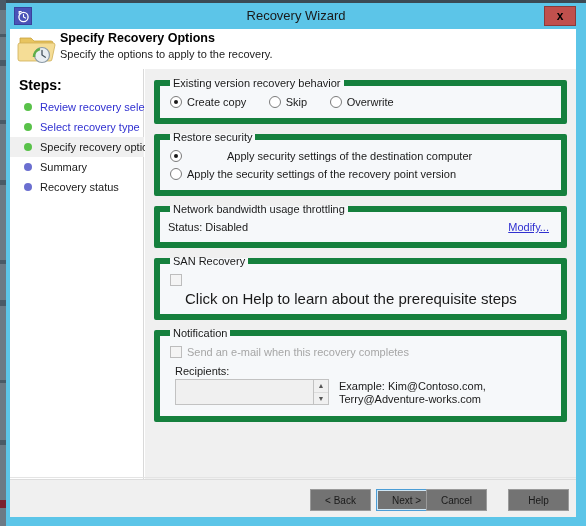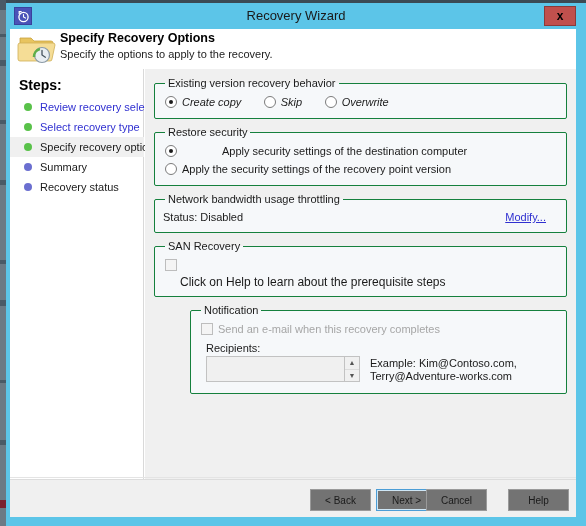--- a/index.html
+++ b/index.html
@@ -137,40 +137,40 @@
 
   
   #main {
     position: absolute; left: 135px; top: 0;
     width: 431px; height: 410px;
     background: #f0f0f0;
     padding: 8px 9px 0 9px;
   }
 
   fieldset.grp {
-    border: 1px solid #15803d;
+    border: 6px solid #15803d;
     border-radius: 2px;
     margin: 0 0 7px 0;
-    padding: 4px 16px 7px 8px;
+    padding: 4px 8px 7px 8px;
     background: #f6f8fa;
     position: relative;
   }
   fieldset.grp > legend {
     font-size: 11px;
     color: #1a1a1a;
     padding: 0 3px;
     margin-left: 2px;
   }
 
   .radio-row, .chk-row {
     display: flex; align-items: center;
     height: 18px;
     font-size: 11px; color: #1a1a1a;
   }
-  .radio-row.inline { display:inline-flex; margin-right: 18px; font-style: italic; }
+  .radio-row.inline { display:inline-flex; margin-right: 18px; }
 
   .radio {
     width: 12px; height: 12px;
     border-radius: 50%;
     border: 1px solid #7b7b7b;
     background: #fff;
     margin-right: 5px;
     position: relative;
     flex: 0 0 auto;
   }
@@ -192,21 +192,21 @@
   #bw-status-row {
     display:flex; align-items:center; justify-content:space-between;
     font-size: 11px; color:#1a1a1a; height:16px;
   }
   #bw-modify {
     color:#3030d0; text-decoration: underline; font-size:11px; cursor:pointer;
     margin-right: 4px;
   }
 
   .indent-note {
-    font-size: 12px; color:#1a1a1a; margin-left: 17px; margin-top: 1px;
+    font-size: 15px; color:#1a1a1a; margin-left: 17px; margin-top: 1px;
   }
 
   #recip-label { font-size:11px; color:#1a1a1a; margin: 4px 0 2px 7px; }
   #recip-row { display:flex; align-items:flex-start; margin-left: 7px; }
   #recip-box {
     width: 170px; height: 26px;
     border: 1px solid #c2c2c2;
     background: #f0f0f0;
     position: relative;
   }
@@ -375,21 +375,21 @@
       </fieldset>
 
       <fieldset class="grp">
         <legend>SAN Recovery</legend>
         <div class="chk-row" style="padding-left:2px;">
           <span class="chk"></span>
         </div>
         <div class="indent-note">Click on Help to learn about the prerequisite steps</div>
       </fieldset>
 
-      <fieldset class="grp" style="padding-bottom:10px;margin-left:36px;">
+      <fieldset class="grp" style="padding-bottom:10px;">
         <legend>Notification</legend>
         <div class="chk-row" style="padding-left:2px;">
           <span class="chk"></span>
           <span class="disabled-text">Send an e-mail when this recovery completes</span>
         </div>
         <div id="recip-label">Recipients:</div>
         <div id="recip-row">
           <div id="recip-box">
             <input id="recip-input" type="text" value="" style="">
             <div id="recip-spin">

